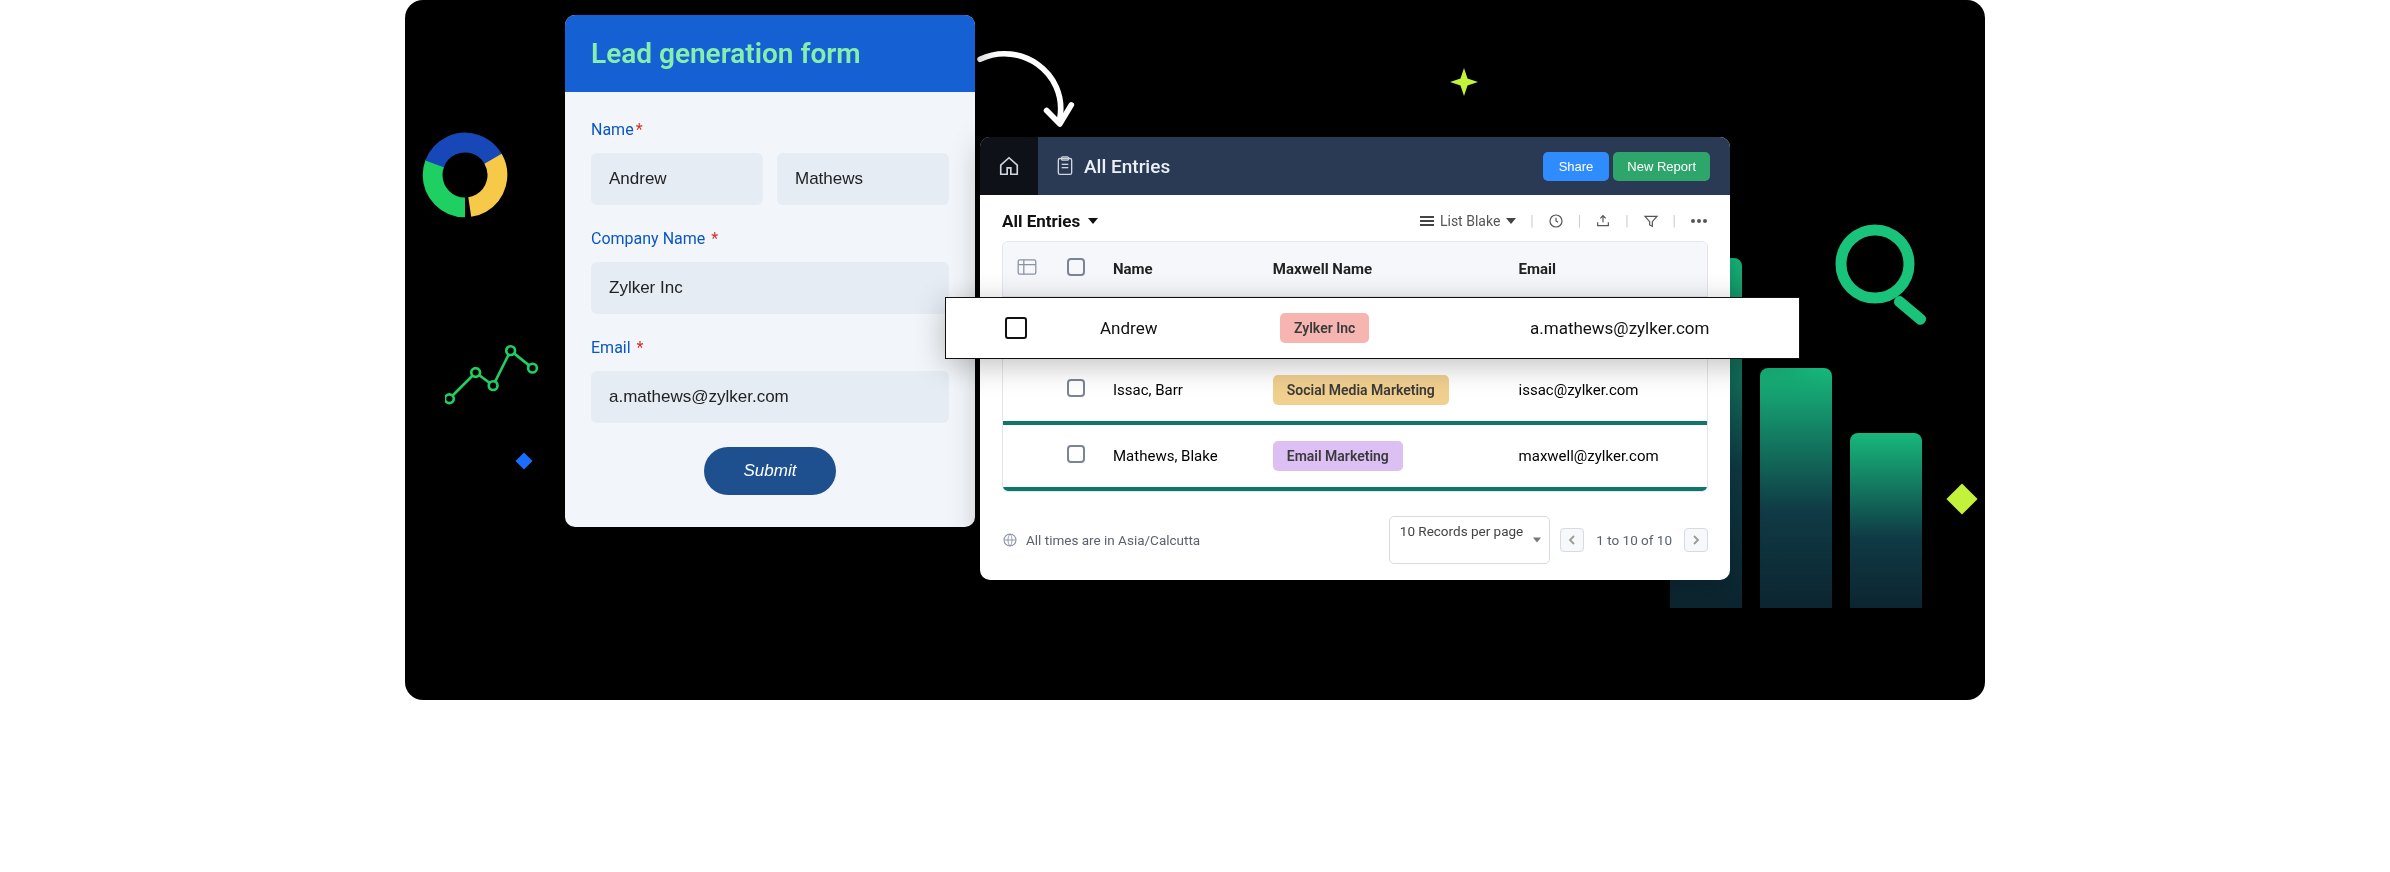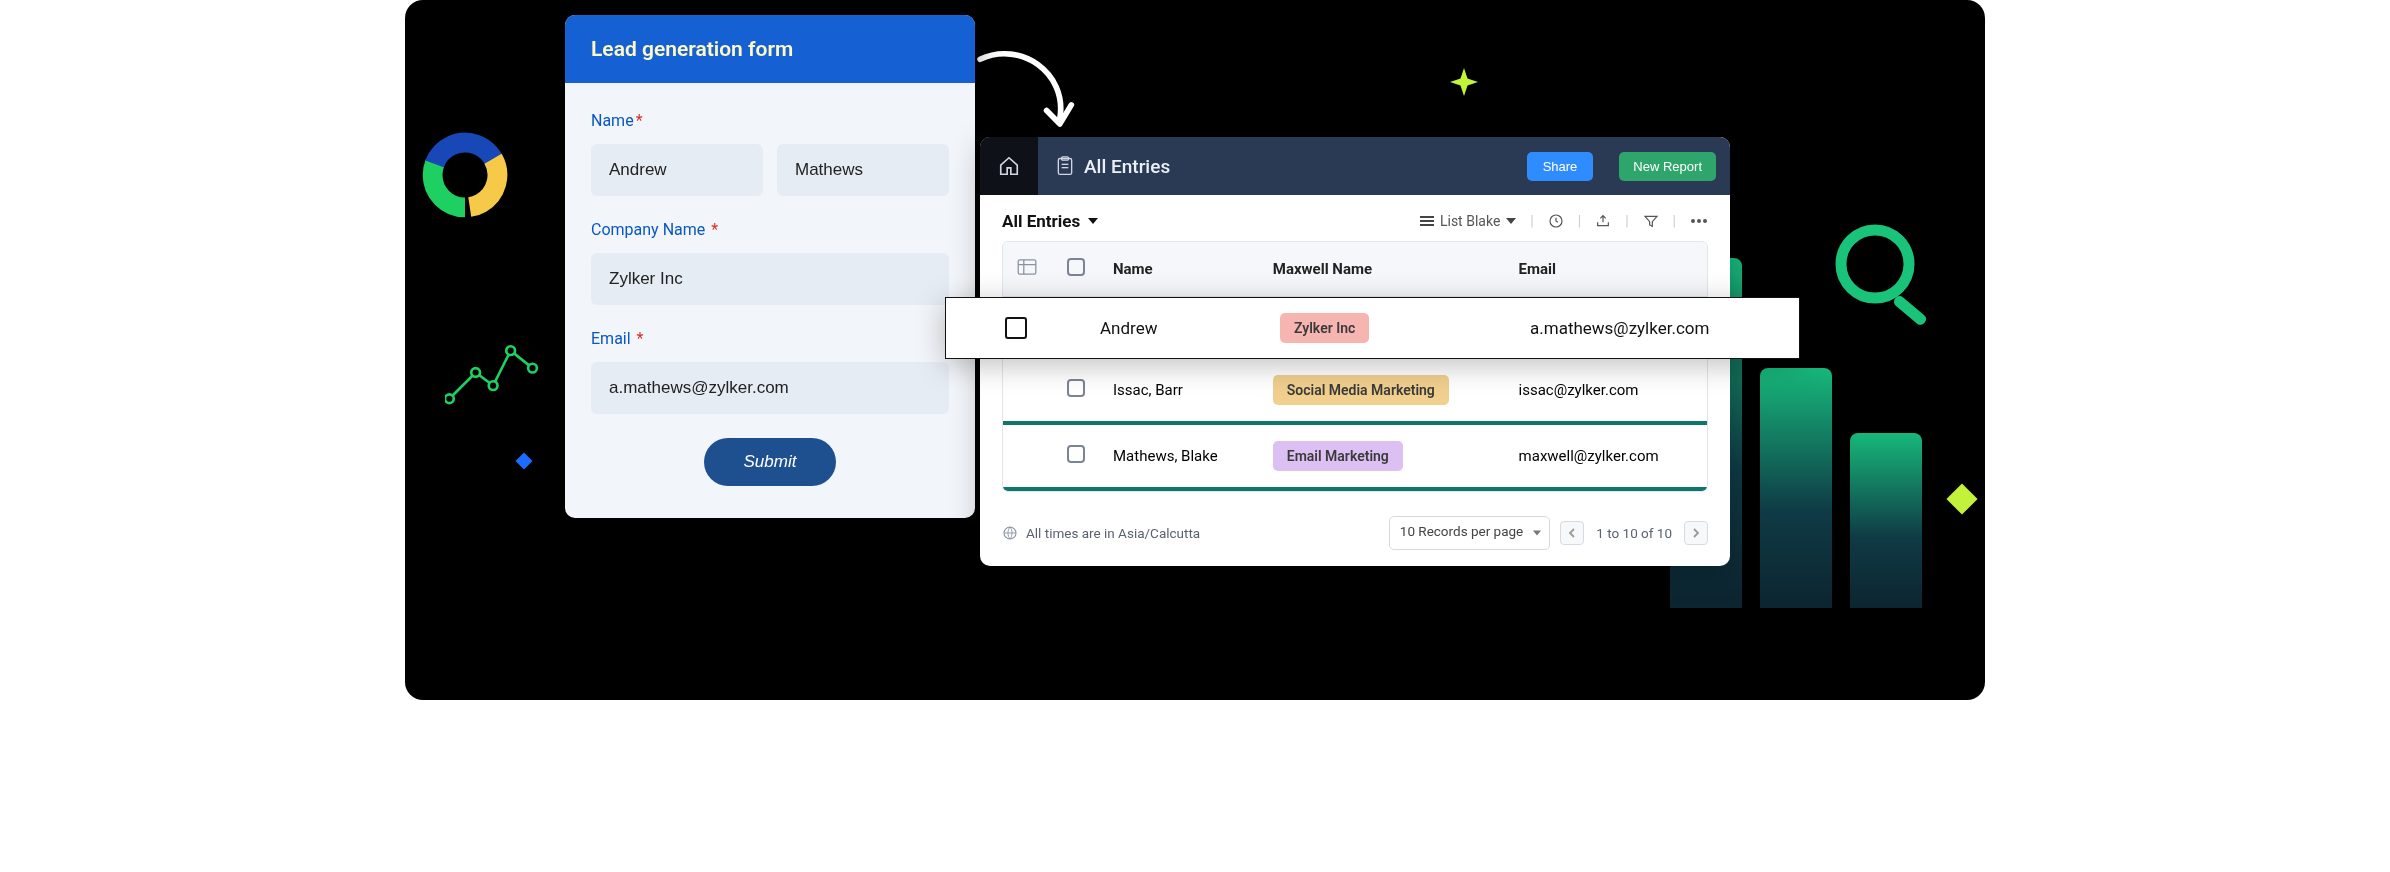--- a/index.html
+++ b/index.html
@@ -86,22 +86,22 @@
     position: absolute;
     left: 160px; top: 15px;
     width: 410px;
     background: #f2f5f9;
     border-radius: 10px;
     box-shadow: 0 8px 30px rgba(0,0,0,0.35);
     overflow: hidden;
   }
   .form-header {
     background: #1560d2;
-    color: #fef9c3;
-    font-size: 21px;
+    color: #86efac;
+    font-size: 28px;
     font-weight: 600;
     padding: 22px 26px;
   }
   .form-body {
     padding: 28px 26px 32px;
   }
   .field-label {
     color: #0a57c2;
     font-size: 16px;
     margin-bottom: 14px;
@@ -164,22 +164,22 @@
     font-size: 19px;
     font-weight: 500;
     margin-left: 18px;
     display: flex;
     align-items: center;
     gap: 10px;
   }
   .topbar-actions {
     margin-left: auto;
     display: flex;
-    gap: 26px;
-    padding-right: 14px;
+    gap: 4px;
+    padding-right: 20px;
   }
   .btn-share {
     background: #2f8cff;
     color: #fff;
     border: none;
     border-radius: 5px;
     padding: 7px 16px;
     font-size: 13px;
     cursor: pointer;
   }
@@ -295,21 +295,21 @@
   .footer-left { display:flex; align-items:center; gap:8px; }
   .footer-right {
     margin-left: auto;
     display: flex;
     align-items: center;
     gap: 10px;
   }
   .records-dd {
     border: 1px solid #d6dbe3;
     border-radius: 5px;
-    padding: 6px 26px 10px 10px;
+    padding: 6px 26px 24px 10px;
     background: #fff;
     color: #444;
     position: relative;
     cursor: pointer;
   }
   .records-dd::after {
     content: "";
     position: absolute;
     right: 8px; top: 50%;
     transform: translateY(-50%);

